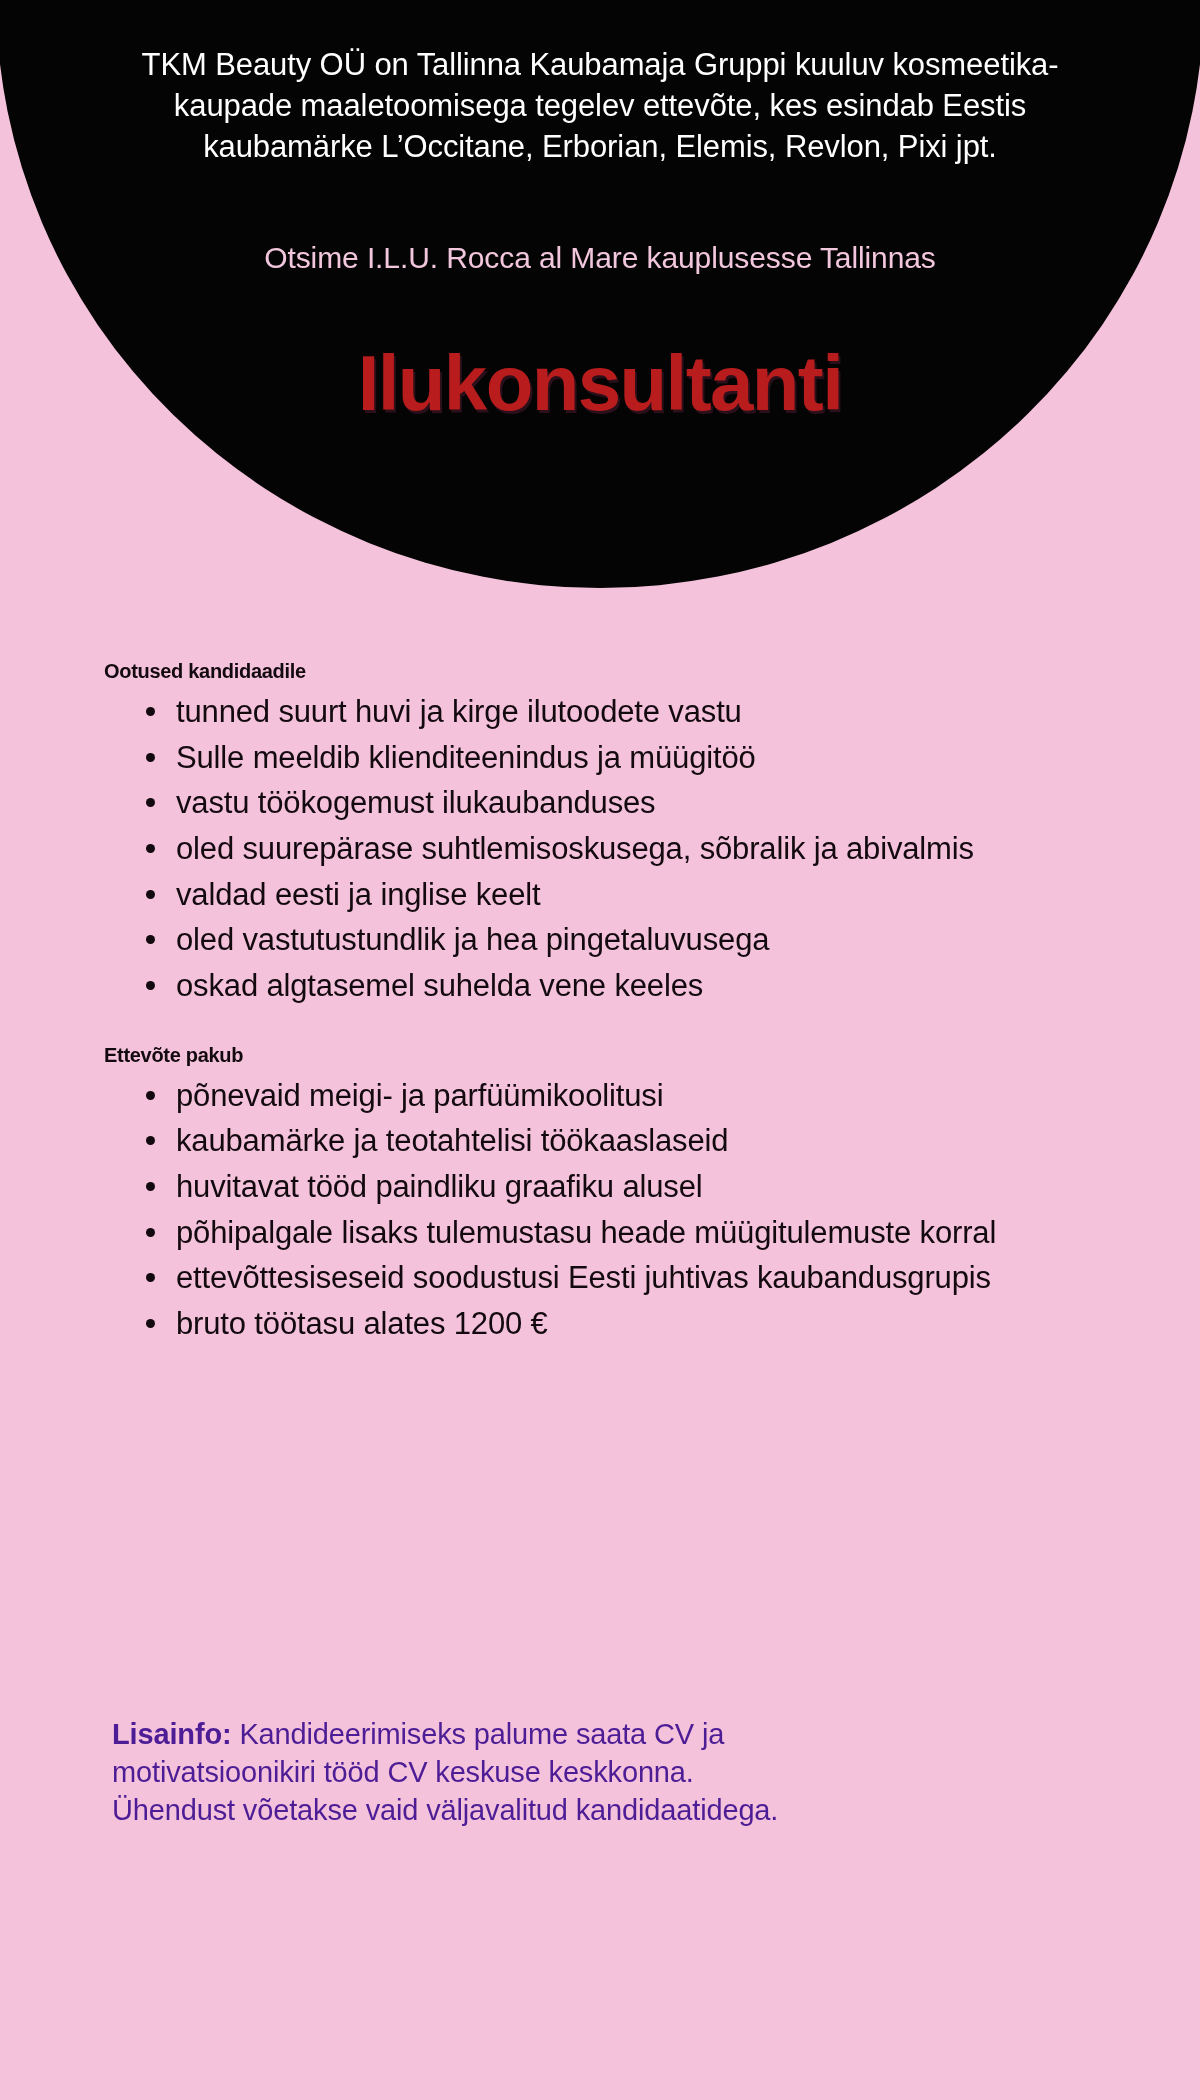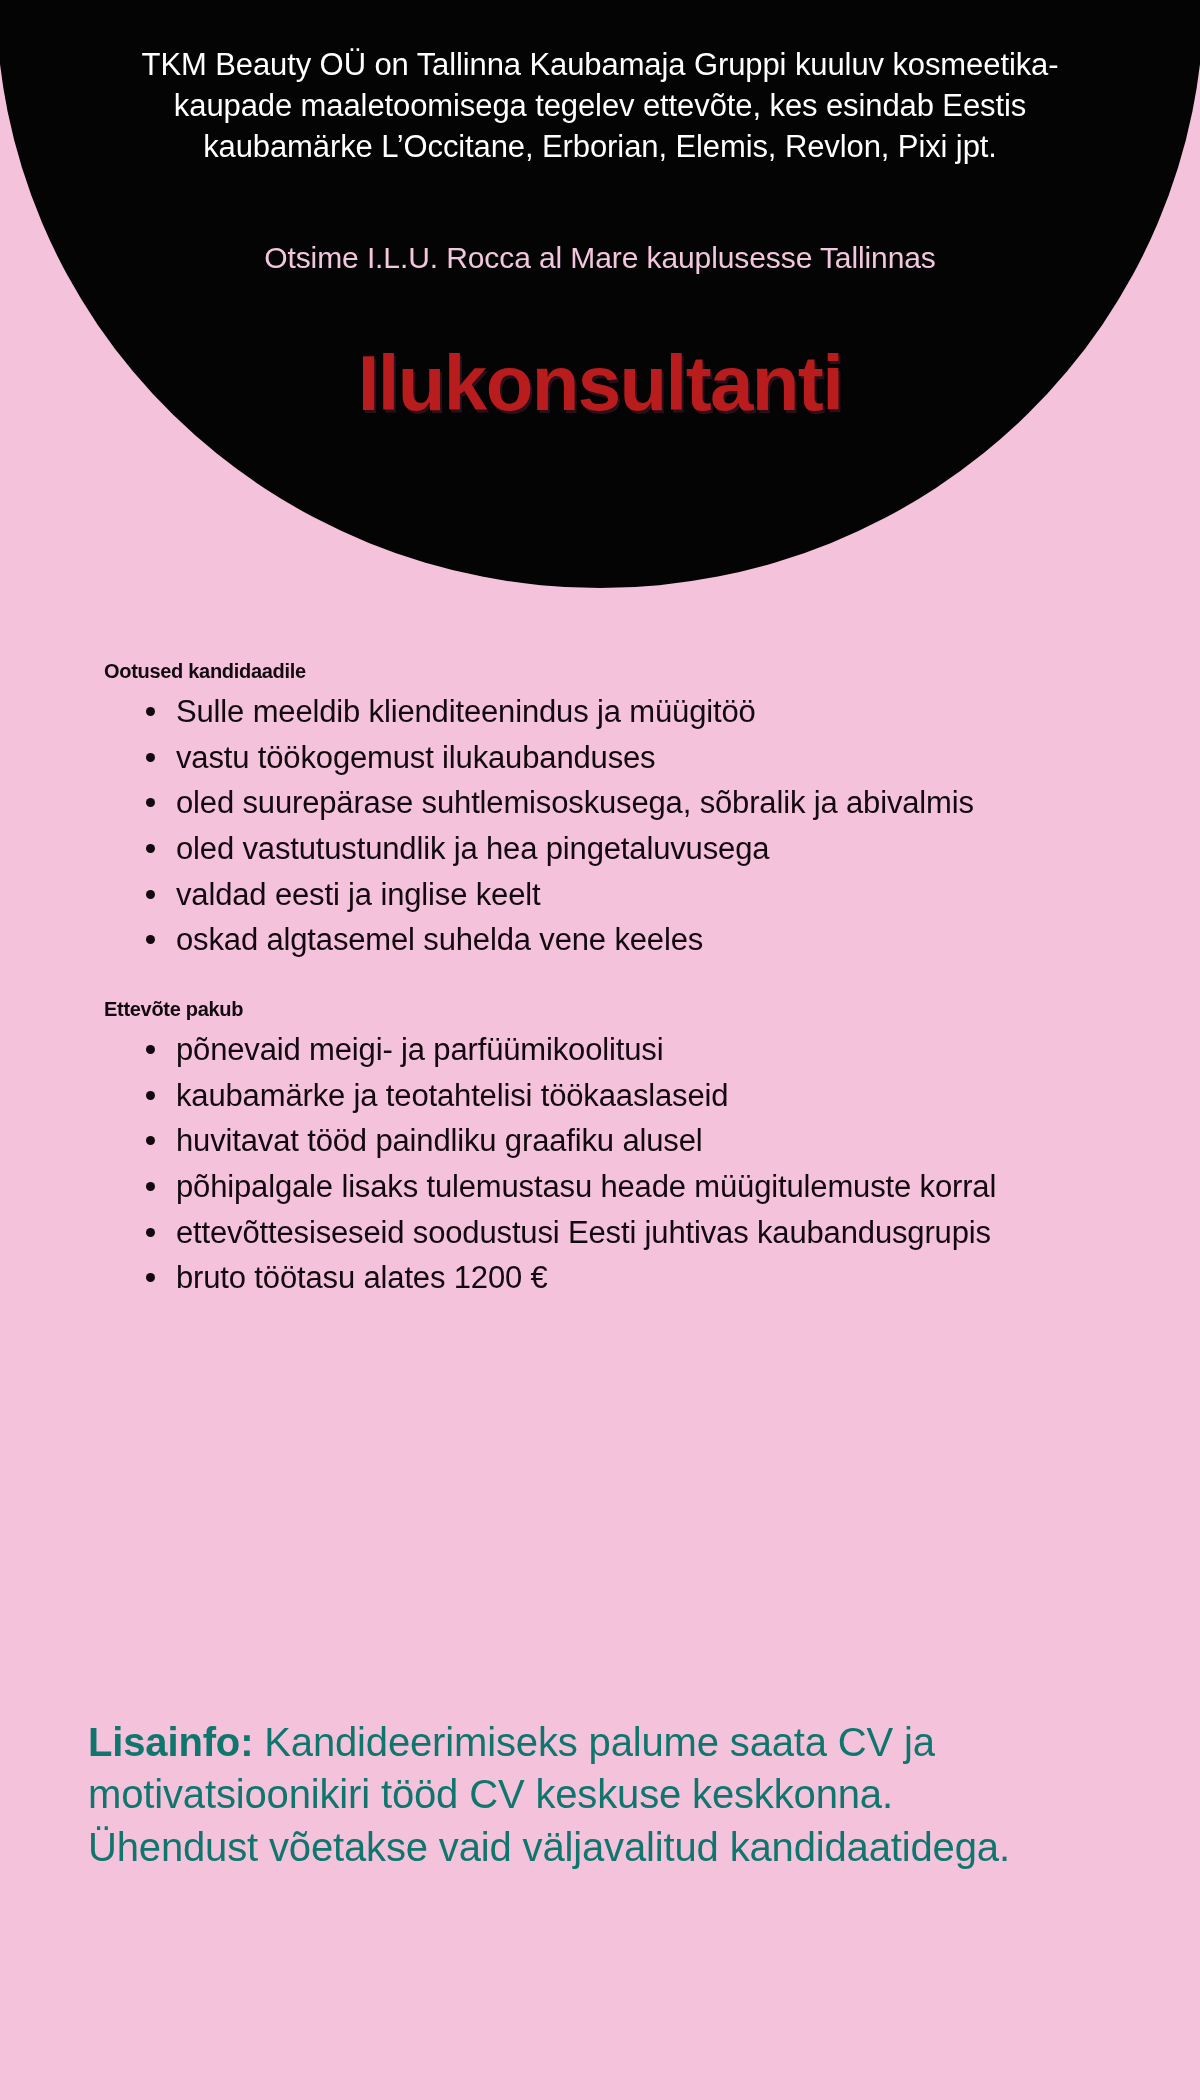--- a/index.html
+++ b/index.html
@@ -132,25 +132,25 @@
     left: 2px;
     top: 15px;
     width: 9px;
     height: 9px;
     border-radius: 50%;
     background: #130A0F;
   }
 
   .lisainfo {
     position: absolute;
-    left: 88px;
+    left: 112px;
     top: 1716px;
     width: 1000px;
-    color: #0f766e;
-    font-size: 40px;
+    color: #4c1d95;
+    font-size: 29px;
     line-height: 1.31;
     letter-spacing: -0.15px;
   }
   .lisainfo b {
     font-weight: bold;
   }
   .lisainfo .line {
     display: block;
   }
 </style>
@@ -177,25 +177,26 @@
       <h1 class="job-title">Ilukonsultanti</h1>
 
     </div>
   </div>
 
   <div class="body-area">
 
     <div class="section">
       <div class="section-heading">Ootused kandidaadile</div>
       <ul class="bullets">
+        <li>tunned suurt huvi ja kirge ilutoodete vastu</li>
         <li>Sulle meeldib klienditeenindus ja müügitöö</li>
         <li>vastu töökogemust ilukaubanduses</li>
         <li>oled suurepärase suhtlemisoskusega, sõbralik ja abivalmis</li>
+        <li>valdad eesti ja inglise keelt</li>
         <li>oled vastutustundlik ja hea pingetaluvusega</li>
-        <li>valdad eesti ja inglise keelt</li>
         <li>oskad algtasemel suhelda vene keeles</li>
       </ul>
     </div>
 
     <div class="section">
       <div class="section-heading">Ettevõte pakub</div>
       <ul class="bullets">
         <li>põnevaid meigi- ja parfüümikoolitusi</li>
         <li>kaubamärke ja teotahtelisi töökaaslaseid</li>
         <li>huvitavat tööd paindliku graafiku alusel</li>

